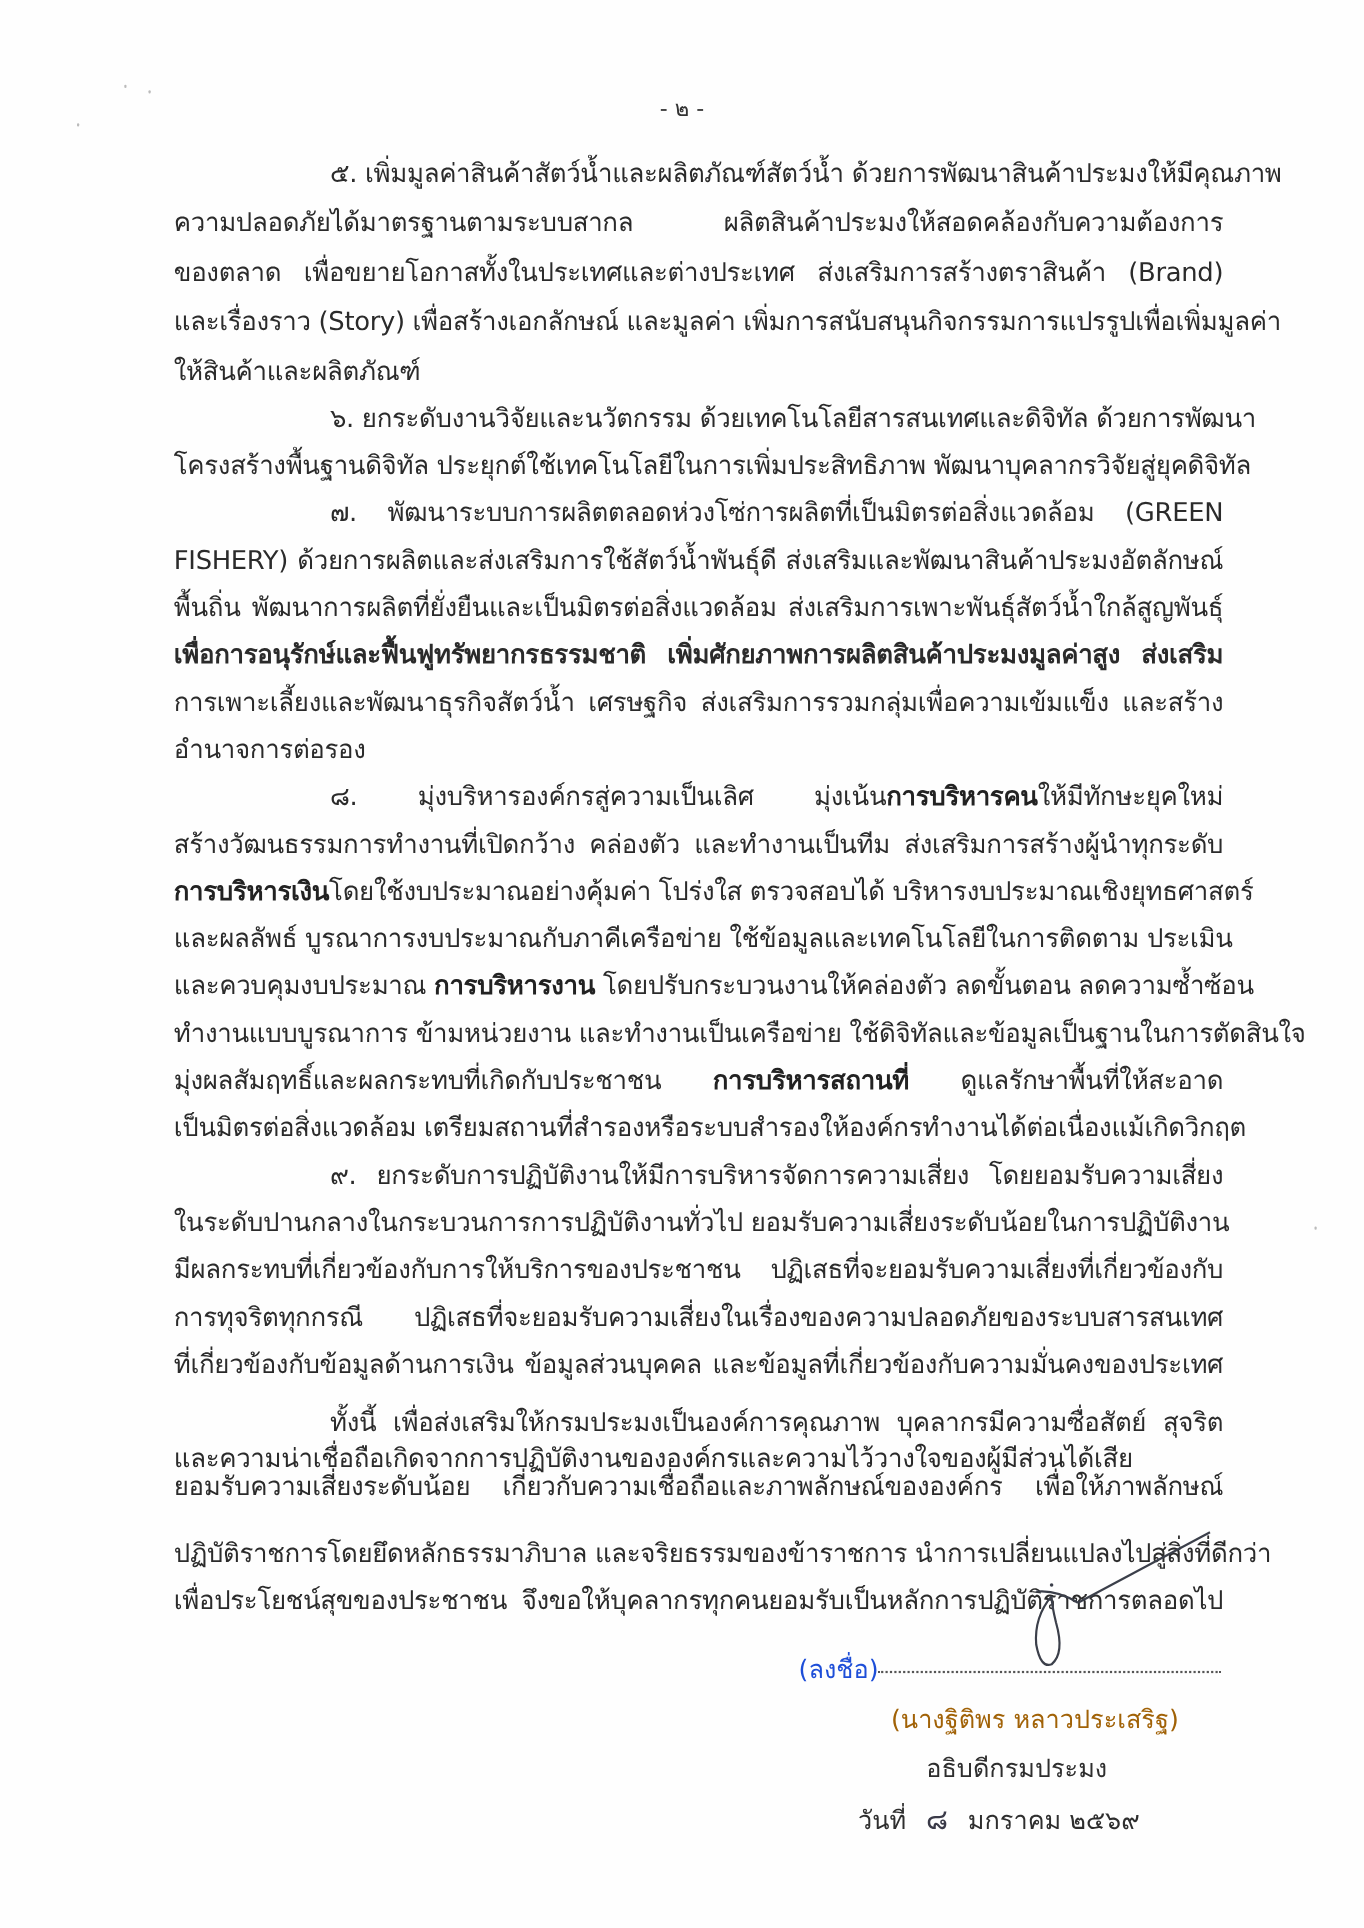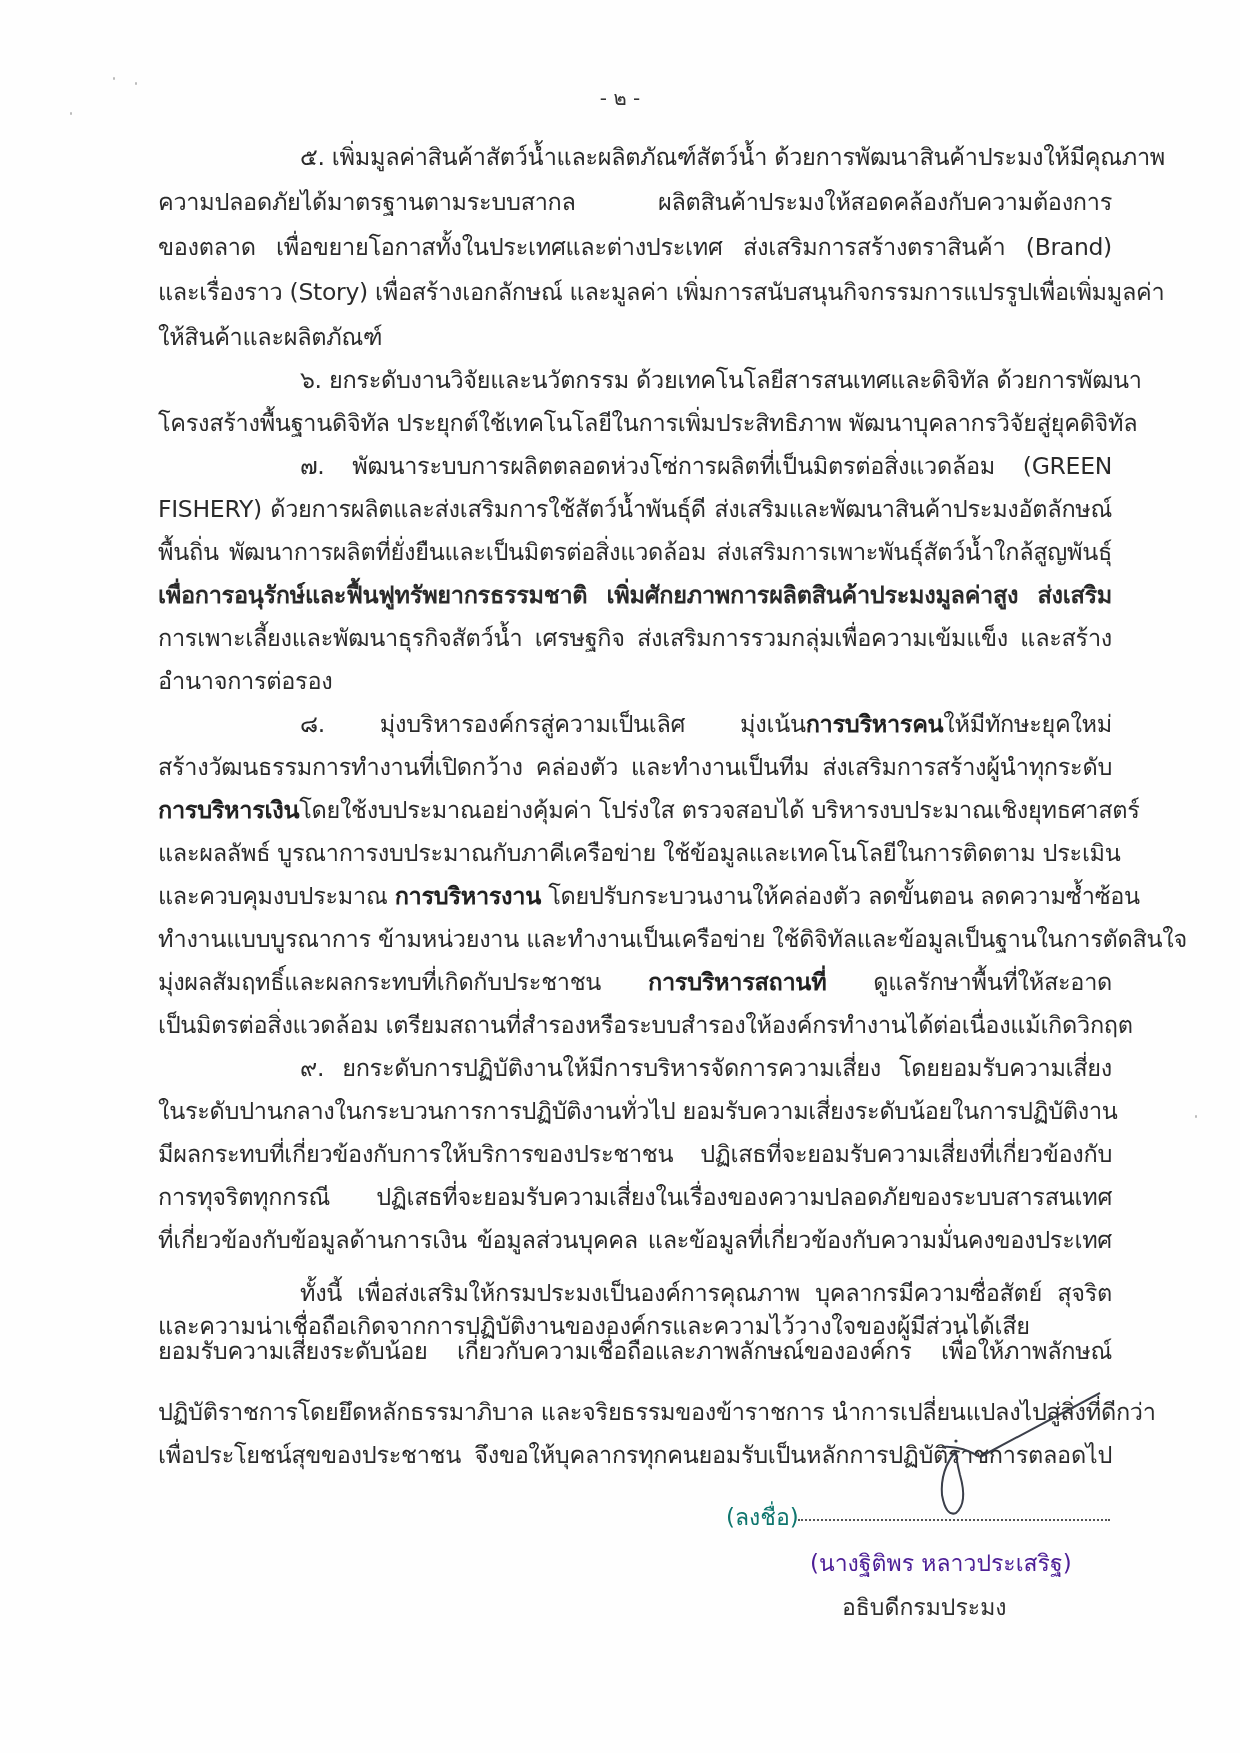--- a/index.html
+++ b/index.html
@@ -59,36 +59,36 @@
       left: 0; top: 0;
       width: 1240px;
       height: 1753px;
       pointer-events: none;
     }
     .sig-label {
       position: absolute;
       left: 726px;
       top: 1499px;
       font-size: 23px;
-      color: #0f766e;
+      color: #1d4ed8;
       white-space: nowrap;
     }
     .sig-dots {
       position: absolute;
       left: 798px;
       top: 1519px;
       width: 312px;
       border-bottom: 2px dotted #555;
     }
     .sig-name {
       position: absolute;
       left: 810px;
       top: 1545px;
       font-size: 23px;
-      color: #4c1d95;
+      color: #a16207;
       white-space: nowrap;
     }
     .sig-title {
       position: absolute;
       left: 842px;
       top: 1589px;
       font-size: 23px;
       color: #2e2e2e;
       white-space: nowrap;
     }
@@ -193,14 +193,17 @@
     <svg class="signature-svg" viewBox="0 0 260 140">
       <path d="M 240 8 Q 180 40 120 72" stroke="#3b3f4a" stroke-width="2" fill="none"></path>
       <path d="M 120 72 Q 100 60 82 62" stroke="#3b3f4a" stroke-width="2" fill="none"></path>
       <path d="M 96 66 Q 80 85 82 110 Q 86 132 96 128 Q 108 118 100 90 Q 96 74 96 66" stroke="#3b3f4a" stroke-width="2" fill="none"></path>
       <circle cx="96" cy="56" r="1.6" fill="#3b3f4a"></circle>
     </svg>
     <span class="sig-label">(ลงชื่อ)</span>
     <div class="sig-dots"></div>
     <span class="sig-name">(นางฐิติพร หลาวประเสริฐ)</span>
     <span class="sig-title">อธิบดีกรมประมง</span>
+    <span class="sig-date">
+      <span>วันที่</span><span class="day">๘</span><span>มกราคม ๒๕๖๙</span>
+    </span>
   </div>
 </div>
 
 </body></html>

